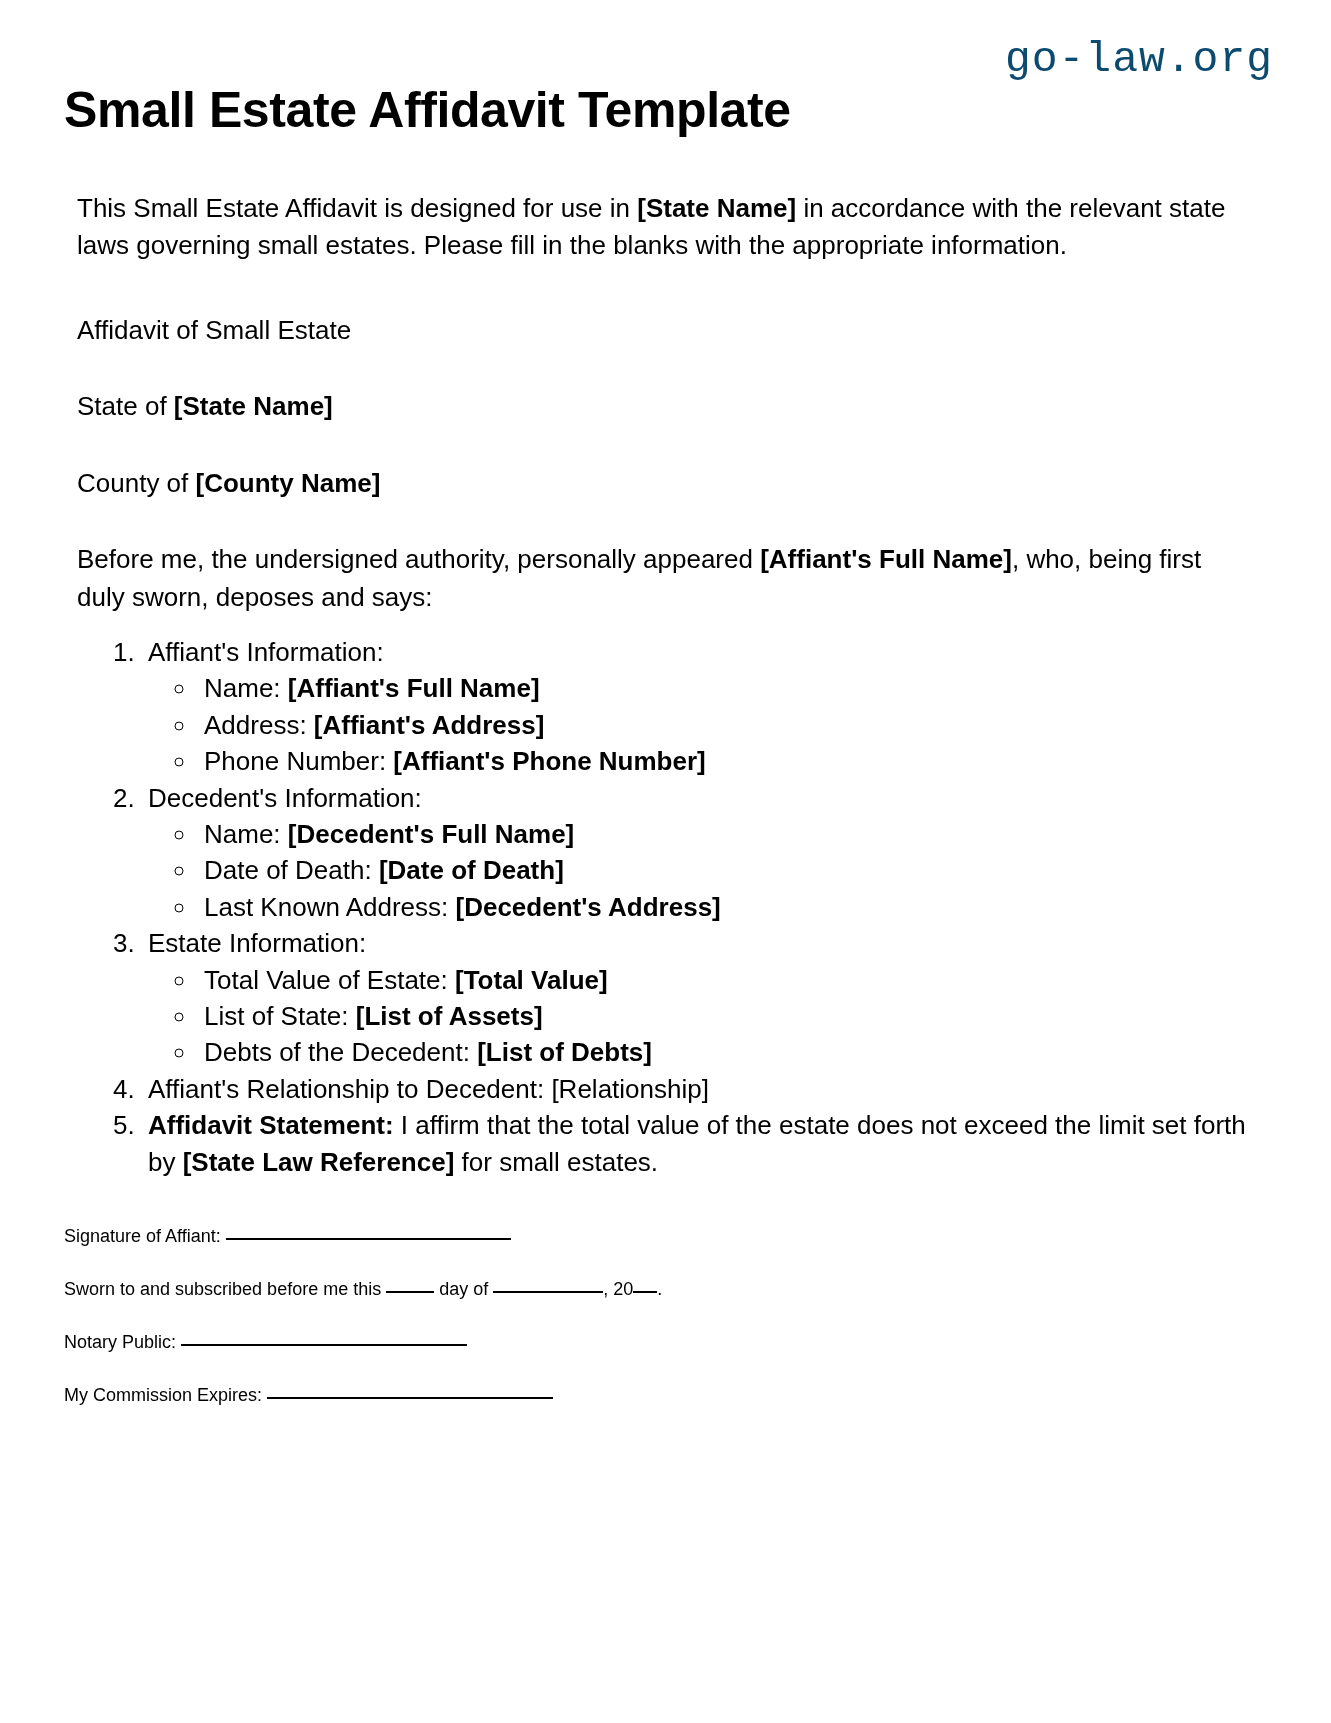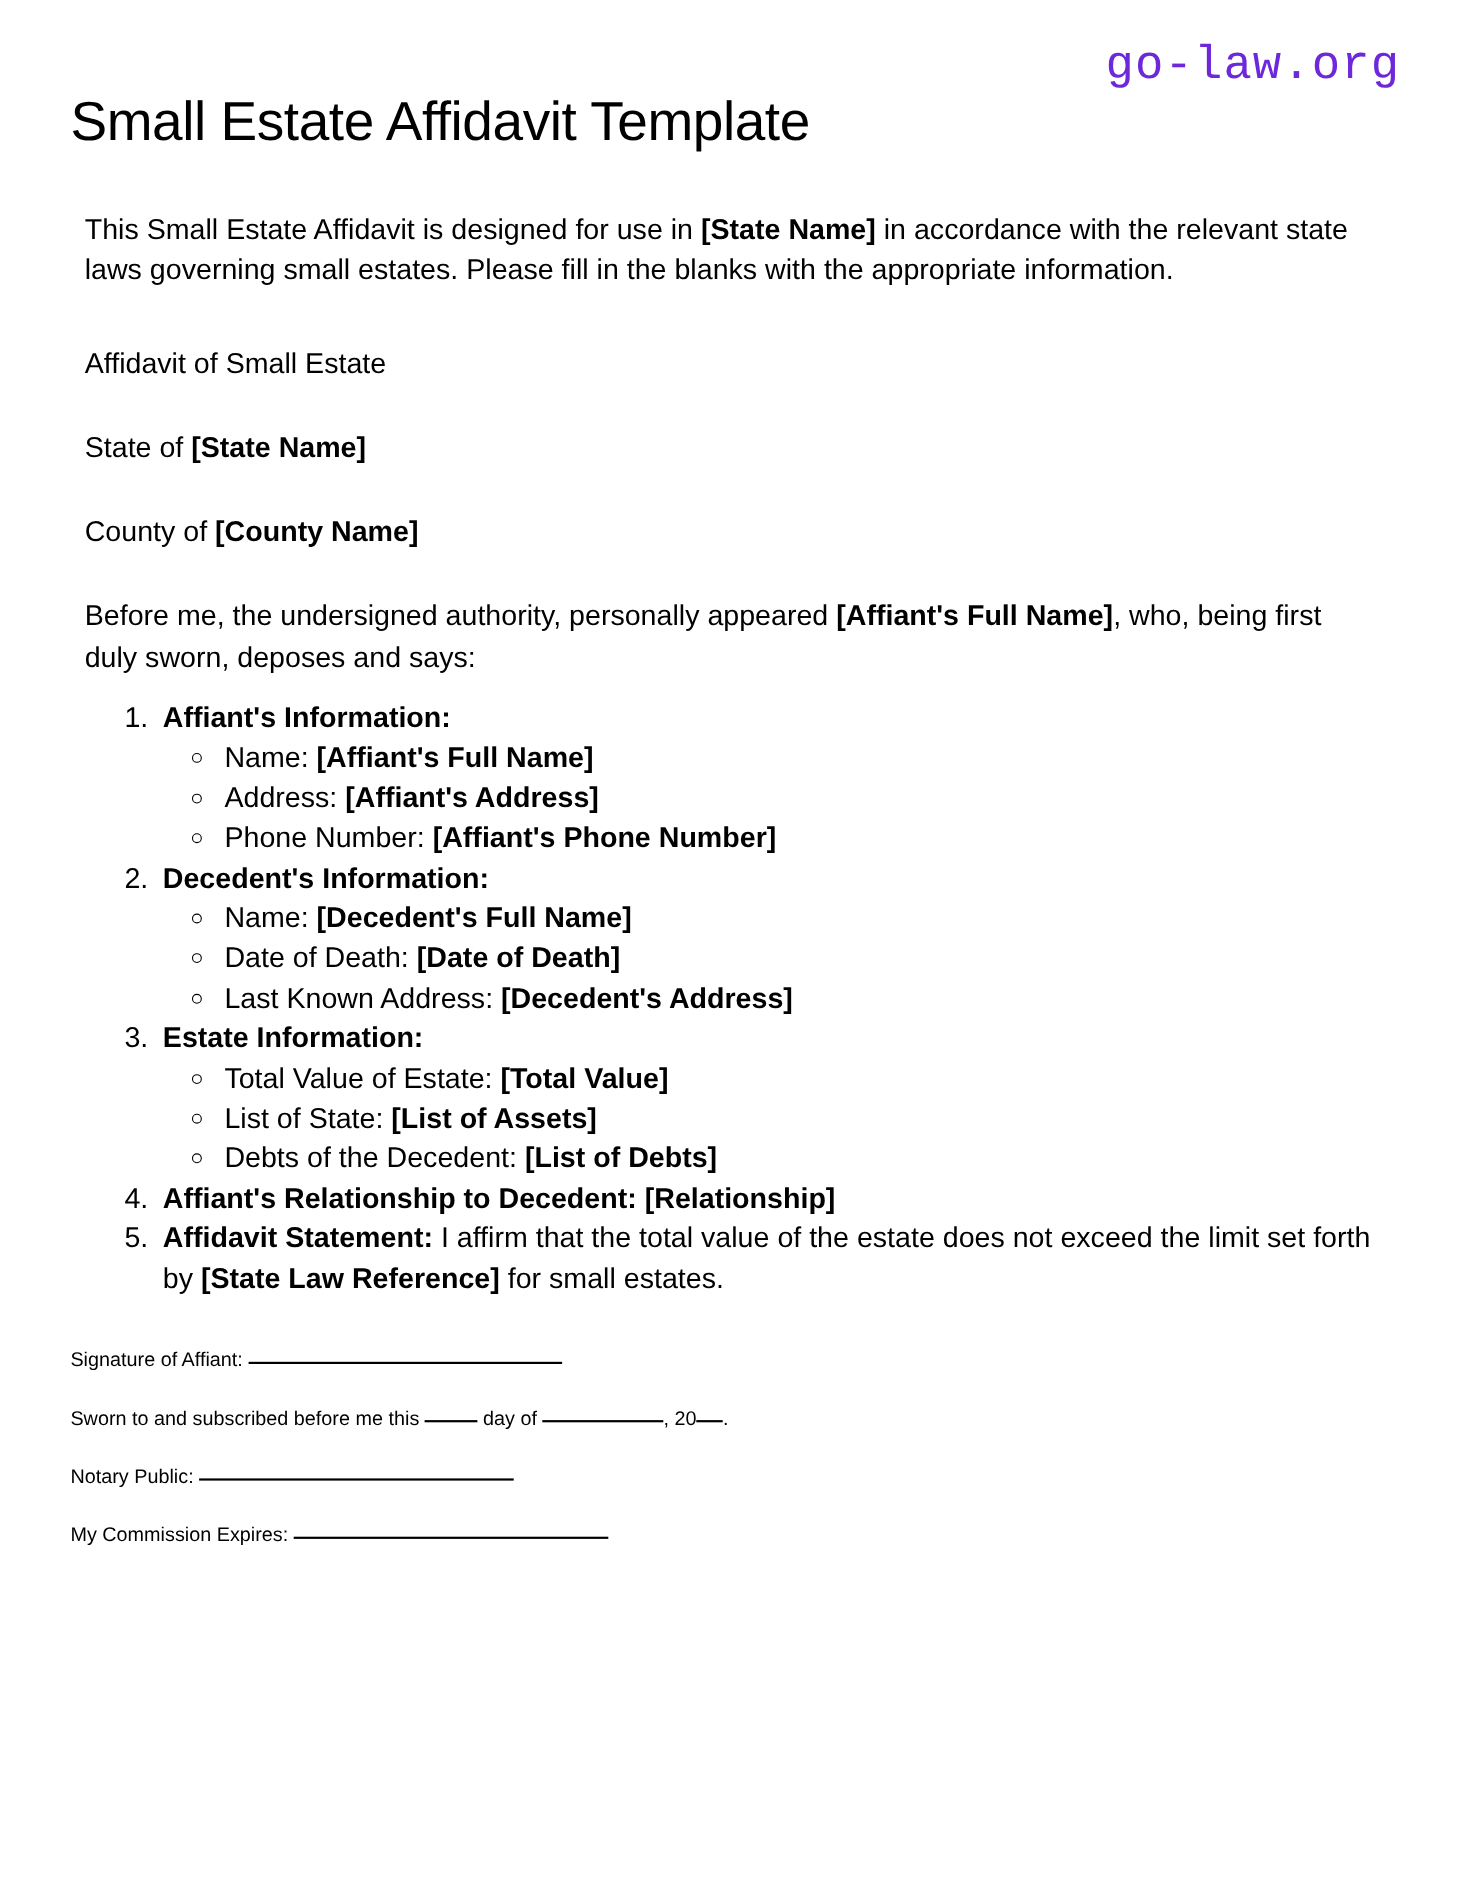--- a/index.html
+++ b/index.html
@@ -22,29 +22,29 @@
     padding: 0 64px;
     overflow: hidden;
   }
   .watermark {
     position: absolute;
     top: 38px;
     right: 58px;
     font-family: "Liberation Mono", "DejaVu Sans Mono", monospace;
     font-size: 43px;
     letter-spacing: 1px;
-    color: #6d28d9;
+    color: #0c4a6e;
     line-height: 1;
     white-space: nowrap;
   }
   .doc-title {
     margin: 0;
     padding-top: 82px;
     font-size: 50px;
-    font-weight: normal;
+    font-weight: bold;
     letter-spacing: -0.4px;
     line-height: 1.14;
     font-stretch: condensed;
     color: #000;
   }
   p.block {
     margin: 13px;
     padding-top: 26px;
     font-size: 26px;
     line-height: 1.44;
@@ -62,21 +62,21 @@
     padding-left: 78px;
     font-size: 26px;
     line-height: 1.40;
     font-stretch: condensed;
     list-style-type: decimal;
   }
   ol.main-list > li {
     padding-left: 6px;
     margin: 0;
   }
-  ol.main-list > li.bold-item > .li-text { font-weight: bold; }
+  ol.main-list > li.bold-item > .li-text { font-weight: normal; }
   ul.sub-list {
     margin: 0;
     padding-left: 50px;
     list-style-type: circle;
   }
   ul.sub-list > li {
     padding-left: 6px;
   }
   .sig-block { padding-top: 16px; }
   p.sig-line {

